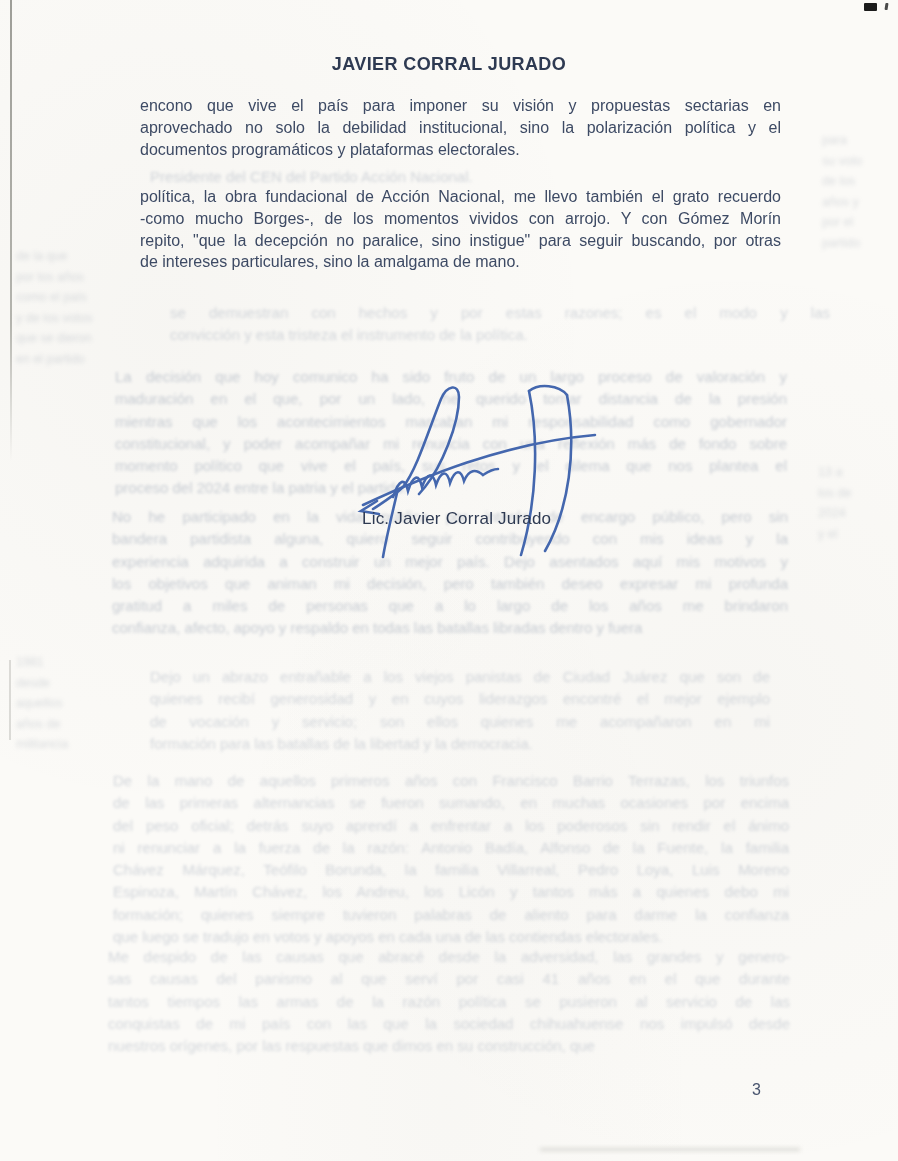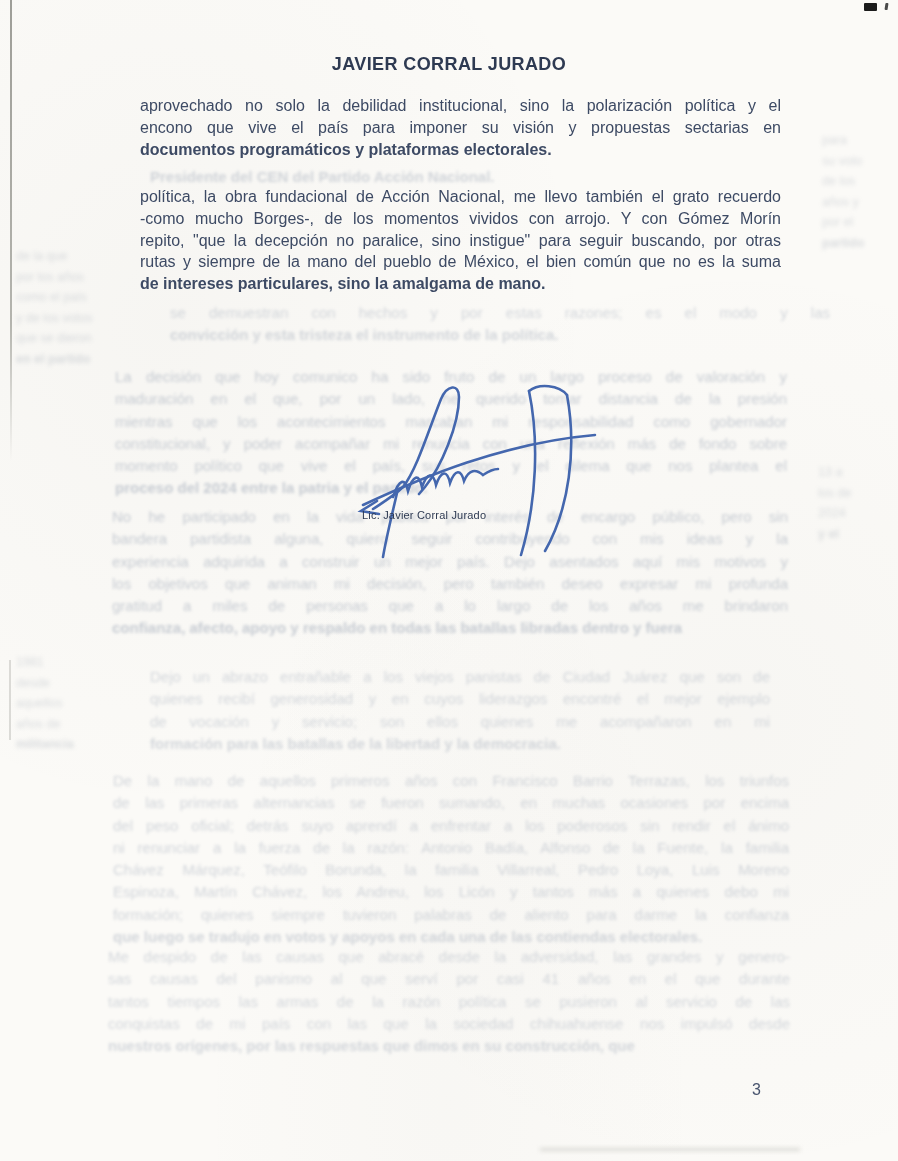--- a/index.html
+++ b/index.html
@@ -27,21 +27,21 @@
 
   
   .header{position:absolute;top:54px;left:0;width:100%;margin:0;z-index:3;
     text-align:center;font-size:18px;font-weight:bold;color:#2e3a52;letter-spacing:0.4px;}
 
   
   .para{position:absolute;z-index:3;color:#3d4a64;font-size:16px;line-height:21.8px;}
   #p1{left:140px;top:95px;width:641px;}
   #p2{left:140px;top:186px;width:641px;}
   .line{text-align:justify;text-align-last:justify;}
-  .line.last{text-align-last:left;font-weight:bold;}
+  .line.last{text-align-last:left;}
 
   
   .ghost{position:absolute;z-index:1;color:#99a3b3;opacity:0.52;filter:blur(1.6px);
     font-size:15px;line-height:22.3px;}
   #ghost-pre{left:170px;top:302px;width:660px;opacity:0.4;}
   #ghost-cen{left:150px;top:166px;width:520px;opacity:0.42;}
   #ghost-a{left:115px;top:366px;width:672px;}
   #ghost-b{left:112px;top:506px;width:676px;}
   #ghost-c{left:150px;top:666px;width:620px;opacity:0.4;}
   #ghost-d{left:113px;top:770px;width:676px;opacity:0.42;}
@@ -49,21 +49,21 @@
   .margin-ghost{position:absolute;z-index:1;color:#a9b0ba;opacity:0.42;filter:blur(1.9px);
     font-size:12.5px;line-height:20.5px;}
   .margin-ghost .line{text-align:left;text-align-last:left;}
   #mg-left-a{left:16px;top:246px;width:118px;}
   #mg-left-b{left:16px;top:652px;width:110px;}
   #mg-right-a{left:822px;top:130px;width:70px;}
   #mg-right-b{left:818px;top:462px;width:72px;}
 
   
   .sig-svg{position:absolute;left:333px;top:381px;z-index:4;}
-  .signer{position:absolute;left:362px;top:509px;z-index:5;font-size:11px;color:#2e3a52;letter-spacing:0.2px;}
+  .signer{position:absolute;left:362px;top:509px;z-index:5;font-size:17px;color:#2e3a52;letter-spacing:0.2px;}
 
   
   .pageno{position:absolute;left:752px;top:1081px;z-index:3;font-size:16px;color:#48546e;}
 </style>
 </head>
 <body>
 
 <div class="page">
 
   <div class="edge-line"></div>
@@ -144,29 +144,28 @@
   <div class="margin-ghost" id="mg-right-b">
       <div class="line">13 a</div>
       <div class="line">los de</div>
       <div class="line">2024</div>
       <div class="line last">y el</div>
     </div>
 
   <h1 class="header">JAVIER CORRAL JURADO</h1>
 
   <div class="para" id="p1">
+      <div class="line">encono que vive el país para imponer su visión y propuestas sectarias en</div>
       <div class="line">aprovechado no solo la debilidad institucional, sino la polarización política y el</div>
-      <div class="line">encono que vive el país para imponer su visión y propuestas sectarias en</div>
       <div class="line last">documentos programáticos y plataformas electorales.</div>
     </div>
   <div class="para" id="p2">
       <div class="line">política, la obra fundacional de Acción Nacional, me llevo también el grato recuerdo</div>
       <div class="line">-como mucho Borges-, de los momentos vividos con arrojo. Y con Gómez Morín</div>
       <div class="line">repito, "que la decepción no paralice, sino instigue" para seguir buscando, por otras</div>
-      <div class="line">rutas y siempre de la mano del pueblo de México, el bien común que no es la suma</div>
       <div class="line last">de intereses particulares, sino la amalgama de mano.</div>
     </div>
 
   <svg class="sig-svg" width="270" height="195" viewBox="0 0 270 195">
     <g fill="none" stroke="#3b60ab" stroke-width="2.6" stroke-linecap="round" opacity="0.95">
 
       <path d="M 40 128 C 52 120, 62 114, 70 106 C 84 88, 96 48, 108 18 C 114 4, 126 2, 126 16 C 126 44, 108 86, 92 106 L 86 113"></path>
 
       <path d="M 60 116 C 66 98, 72 96, 75 110 C 80 94, 86 92, 89 106 C 94 92, 100 90, 103 104 C 108 90, 114 88, 117 102 C 122 88, 128 88, 131 100 C 136 88, 143 88, 150 94 C 156 90, 161 88, 165 88"></path>
 

